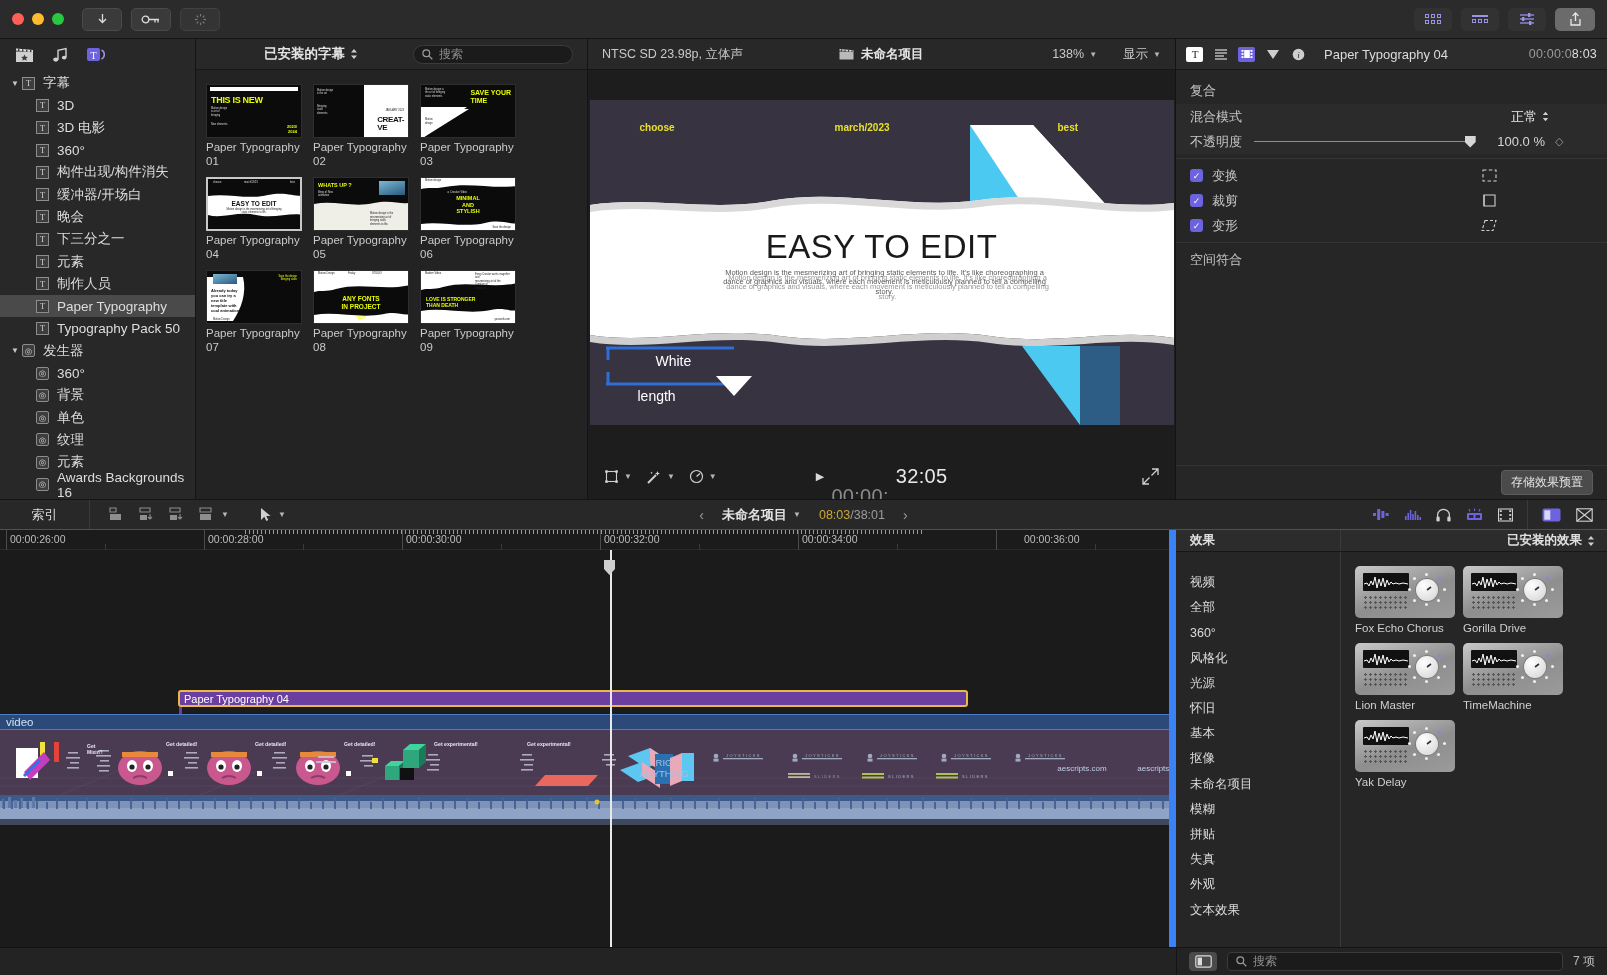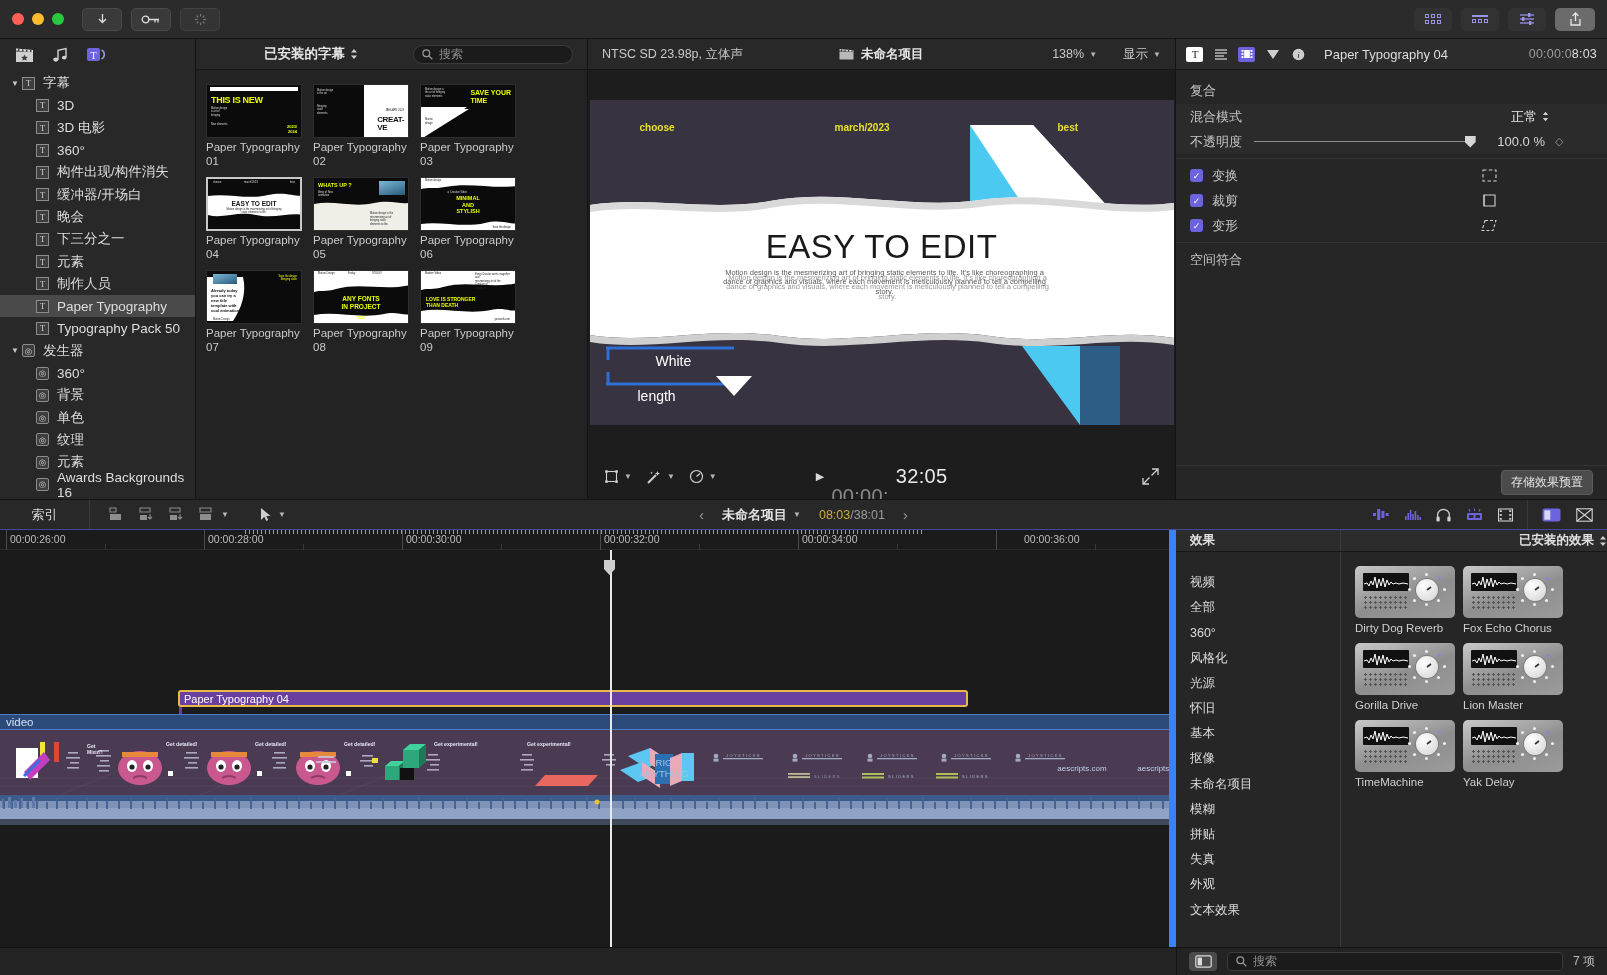--- a/index.html
+++ b/index.html
@@ -150,21 +150,21 @@
   .audio-wave{ position:absolute; left:0; right:0; background:#7f93b8; overflow:hidden;}
   .playhead{ position:absolute; top:0; bottom:0; width:1.5px; background:#e9e9e9; z-index:30;}
   .ph-handle{ position:absolute; top:0; width:11px; height:15px; background:#cfcfcf;
               clip-path:polygon(0 0,100% 0,100% 60%,50% 100%,0 60%); z-index:31;}
 
   
   .fxpanel{ width:431px; background:#262626; display:flex; flex-direction:column;}
   .fxtop{ height:22px; display:flex; align-items:center; background:#2c2c2c; border-bottom:1px solid #171717;}
   .fxtop .l{ width:165px; font-size:12.5px; color:#e0e0e0; font-weight:bold; padding-left:14px;
              border-right:1px solid #3a3a3a; height:100%; display:flex; align-items:center;}
-  .fxtop .r{ flex:1; display:flex; align-items:center; justify-content:flex-end; gap:5px; 
+  .fxtop .r{ flex:1; display:flex; align-items:center; justify-content:flex-end; gap:5px; padding-right:12px;
              font-size:12.5px; color:#e0e0e0; font-weight:bold;}
   .fxmain{ flex:1; display:flex; min-height:0;}
   .fxcats{ width:165px; border-right:1px solid #3a3a3a; padding-top:18px; overflow:hidden;}
   .fxcats .c{ height:25.2px; display:flex; align-items:center; padding-left:14px; font-size:12.5px; color:#dcdcdc;}
   .fxgrid{ flex:1; padding:14px 0 0 14px; display:flex; flex-wrap:wrap; align-content:flex-start; overflow:hidden;}
   .fxcell{ width:108px; margin-right:0; margin-bottom:9px;}
   .fxthumb{ width:100px;height:52px; border-radius:5px;
             background:linear-gradient(160deg,#c9c9c9,#8e8e8e 55%,#9b9b9b); position:relative; overflow:hidden;}
   .fxscreen{ position:absolute; left:8px; top:7px; width:46px;height:18px; background:#111; border-radius:1px;}
   .fxdots{ position:absolute; left:8px; top:29px; width:46px; height:16px;
@@ -1239,46 +1239,20 @@
             <div class="c">基本</div>
             <div class="c">抠像</div>
             <div class="c">未命名项目</div>
             <div class="c">模糊</div>
             <div class="c">拼贴</div>
             <div class="c">失真</div>
             <div class="c">外观</div>
             <div class="c">文本效果</div>
           </div>
         <div class="fxgrid" id="fx-grid">
-            <div class="fxcell">
-              <div class="fxthumb">
-                <div class="fxscreen">
-                  <svg width="46" height="18" viewBox="0 0 46 18" style="position:absolute;left:0;top:0">
-                    <polyline points="1,11 4,10 6,13 8,8 10,12 12,4 14,15 16,6 18,13 20,5 22,14 24,7 26,12 28,9 30,11 33,10 36,11 40,10 45,11" stroke="#fff" stroke-width="1" fill="none"></polyline>
-                  </svg>
-                </div>
-                <div class="fxdots"></div>
-                <div class="fxknobdots">
-                  <i style="left:18px;top:2px;"></i>
-                  <i style="left:31px;top:6px;background:#8b82e8;"></i>
-                  <i style="left:36px;top:17px;"></i>
-                  <i style="left:30px;top:28px;"></i>
-                  <i style="left:18px;top:32px;"></i>
-                  <i style="left:6px;top:28px;"></i>
-                  <i style="left:1px;top:17px;"></i>
-                  <i style="left:6px;top:6px;"></i>
-                </div>
-                <div class="fxknob">
-                  <svg width="22" height="22" viewBox="0 0 22 22">
-                    <path d="M11 11 L15 8" stroke="#333" stroke-width="1.6"></path>
-                  </svg>
-                </div>
-              </div>
-              <div class="fxcap">Dirty Dog Reverb</div>
-            </div>
             <div class="fxcell">
               <div class="fxthumb">
                 <div class="fxscreen">
                   <svg width="46" height="18" viewBox="0 0 46 18" style="position:absolute;left:0;top:0">
                     <polyline points="1,11 4,10 6,13 8,8 10,12 12,4 14,15 16,6 18,13 20,5 22,14 24,7 26,12 28,9 30,11 33,10 36,11 40,10 45,11" stroke="#fff" stroke-width="1" fill="none"></polyline>
                   </svg>
                 </div>
                 <div class="fxdots"></div>
                 <div class="fxknobdots">
                   <i style="left:18px;top:2px;"></i>

